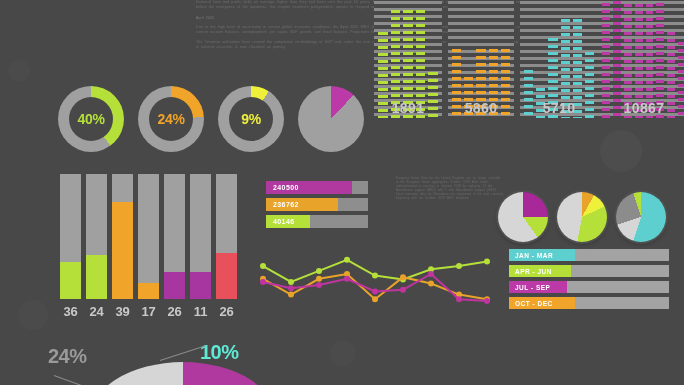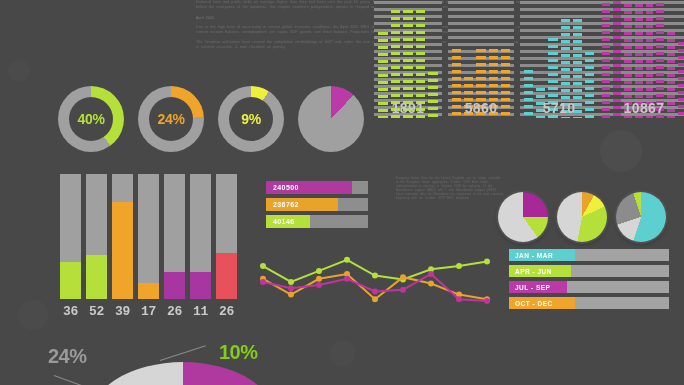--- a/index.html
+++ b/index.html
@@ -47,21 +47,21 @@
     display:block; width:100%; height:100%;
     -webkit-mask-image:repeating-linear-gradient(to bottom,#000 0px,#000 3px,transparent 3px,transparent 7px);
     mask-image:repeating-linear-gradient(to bottom,#000 0px,#000 3px,transparent 3px,transparent 7px);
   }
   .bg-label {
     position:absolute; bottom:2px; width:100%; text-align:center;
     font-size:14px; font-weight:bold; color:#c9c9c9; letter-spacing:.4px;
   }
 
   
-  .colchart { position:absolute; left:60px; top:174px; display:flex; gap:5px;font-family:Liberation Mono, monospace; }
+  .colchart { position:absolute; left:60px; top:174px; display:flex; gap:5px; }
   .colwrap { width:21px; }
   .coltrack {
     width:100%; height:125px; background:#a0a0a0;
     display:flex; flex-direction:column; justify-content:flex-end;
   }
   .colfill { width:100%; }
   .collabel {
     text-align:center; font-size:13px; font-weight:bold;
     color:#c9c9c9; margin-top:5px; letter-spacing:-.2px;
   }
@@ -248,21 +248,21 @@
       <div class="colwrap">
         <div class="coltrack" style="background: rgb(160, 160, 160);">
           <div class="colfill" style="height: 30%; background: rgb(181, 224, 58);"></div>
         </div>
         <div class="collabel">36</div>
       </div>
       <div class="colwrap">
         <div class="coltrack" style="background: rgb(160, 160, 160);">
           <div class="colfill" style="height: 35%; background: rgb(181, 224, 58);"></div>
         </div>
-        <div class="collabel">52</div>
+        <div class="collabel">24</div>
       </div>
       <div class="colwrap">
         <div class="coltrack" style="background: rgb(160, 160, 160);">
           <div class="colfill" style="height: 78%; background: rgb(240, 164, 42);"></div>
         </div>
         <div class="collabel">39</div>
       </div>
       <div class="colwrap">
         <div class="coltrack" style="background: rgb(160, 160, 160);">
           <div class="colfill" style="height: 13%; background: rgb(240, 164, 42);"></div>
@@ -362,20 +362,20 @@
       </div>
       <div class="qrow">
         <div class="qtrack" style="background: rgb(163, 163, 163);"></div>
         <div class="qfill" style="background: rgb(240, 164, 42); width: 66px;">OCT - DEC</div>
       </div>
     </div>
 
   <div>
     <div class="bp-label" style="left:48px;top:345px;">24%</div>
     <div class="leader" style="left:54px;top:375px;width:44px;transform:rotate(20deg);transform-origin:left center;"></div>
-    <div class="bp-label" style="left:219px;top:341px;color:#84cc16;">10%</div>
+    <div class="bp-label" style="left:200px;top:341px;color:#5eead4;">10%</div>
     <div class="leader" style="left:160px;top:360px;width:48px;transform:rotate(-18deg);transform-origin:left center;"></div>
     <div class="bottompie" id="bottompie">
         <div style="width: 190px; height: 120px; border-radius: 50%; background: conic-gradient(rgb(176, 57, 159) 0deg, rgb(176, 57, 159) 86.4deg, rgb(181, 224, 58) 86.4deg, rgb(181, 224, 58) 122.4deg, rgb(238, 240, 58) 122.4deg, rgb(238, 240, 58) 187.2deg, rgb(214, 214, 214) 187.2deg, rgb(214, 214, 214) 360deg); box-shadow: rgb(122, 122, 122) 0px 6px 0px;"></div>
       </div>
   </div>
 
 </div>
 
 </body></html>

